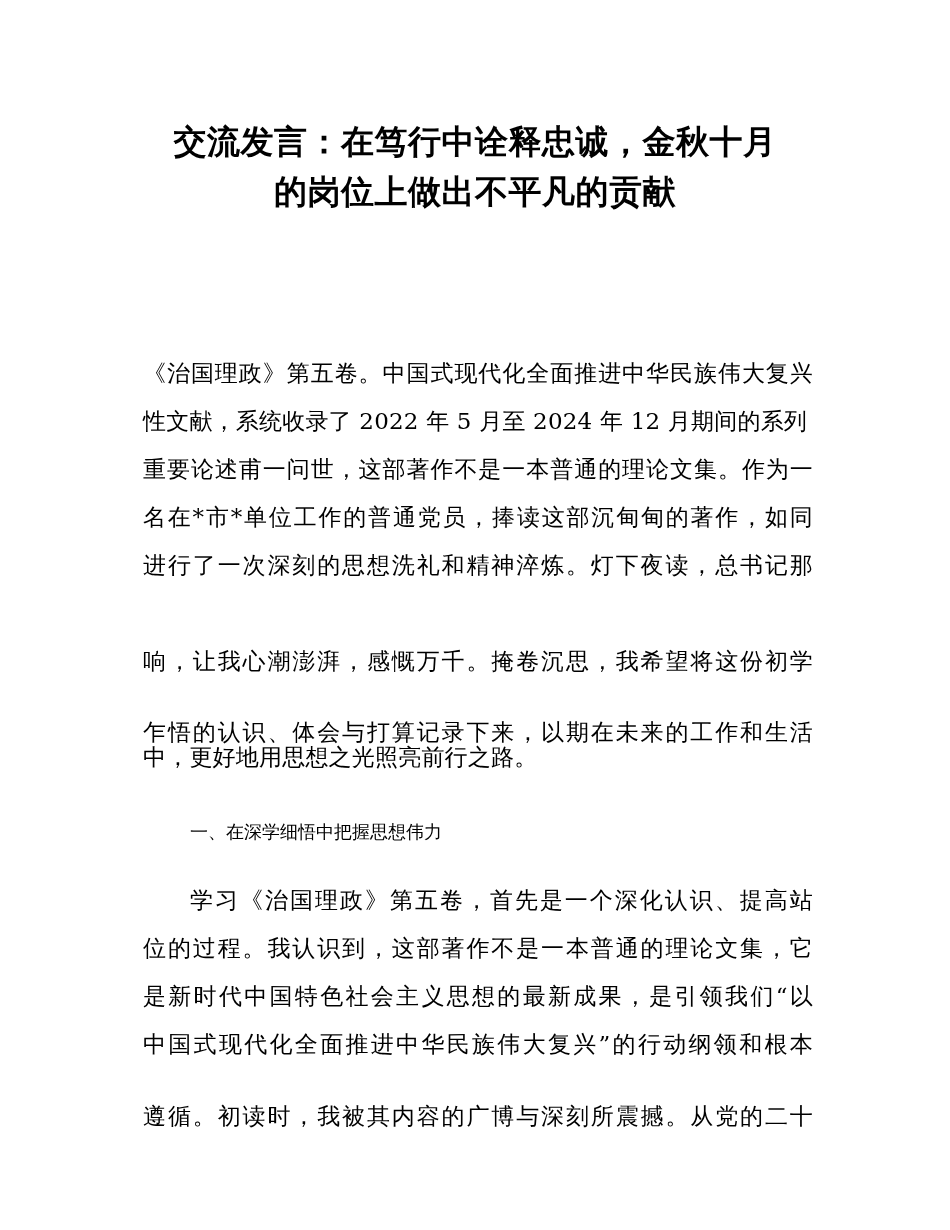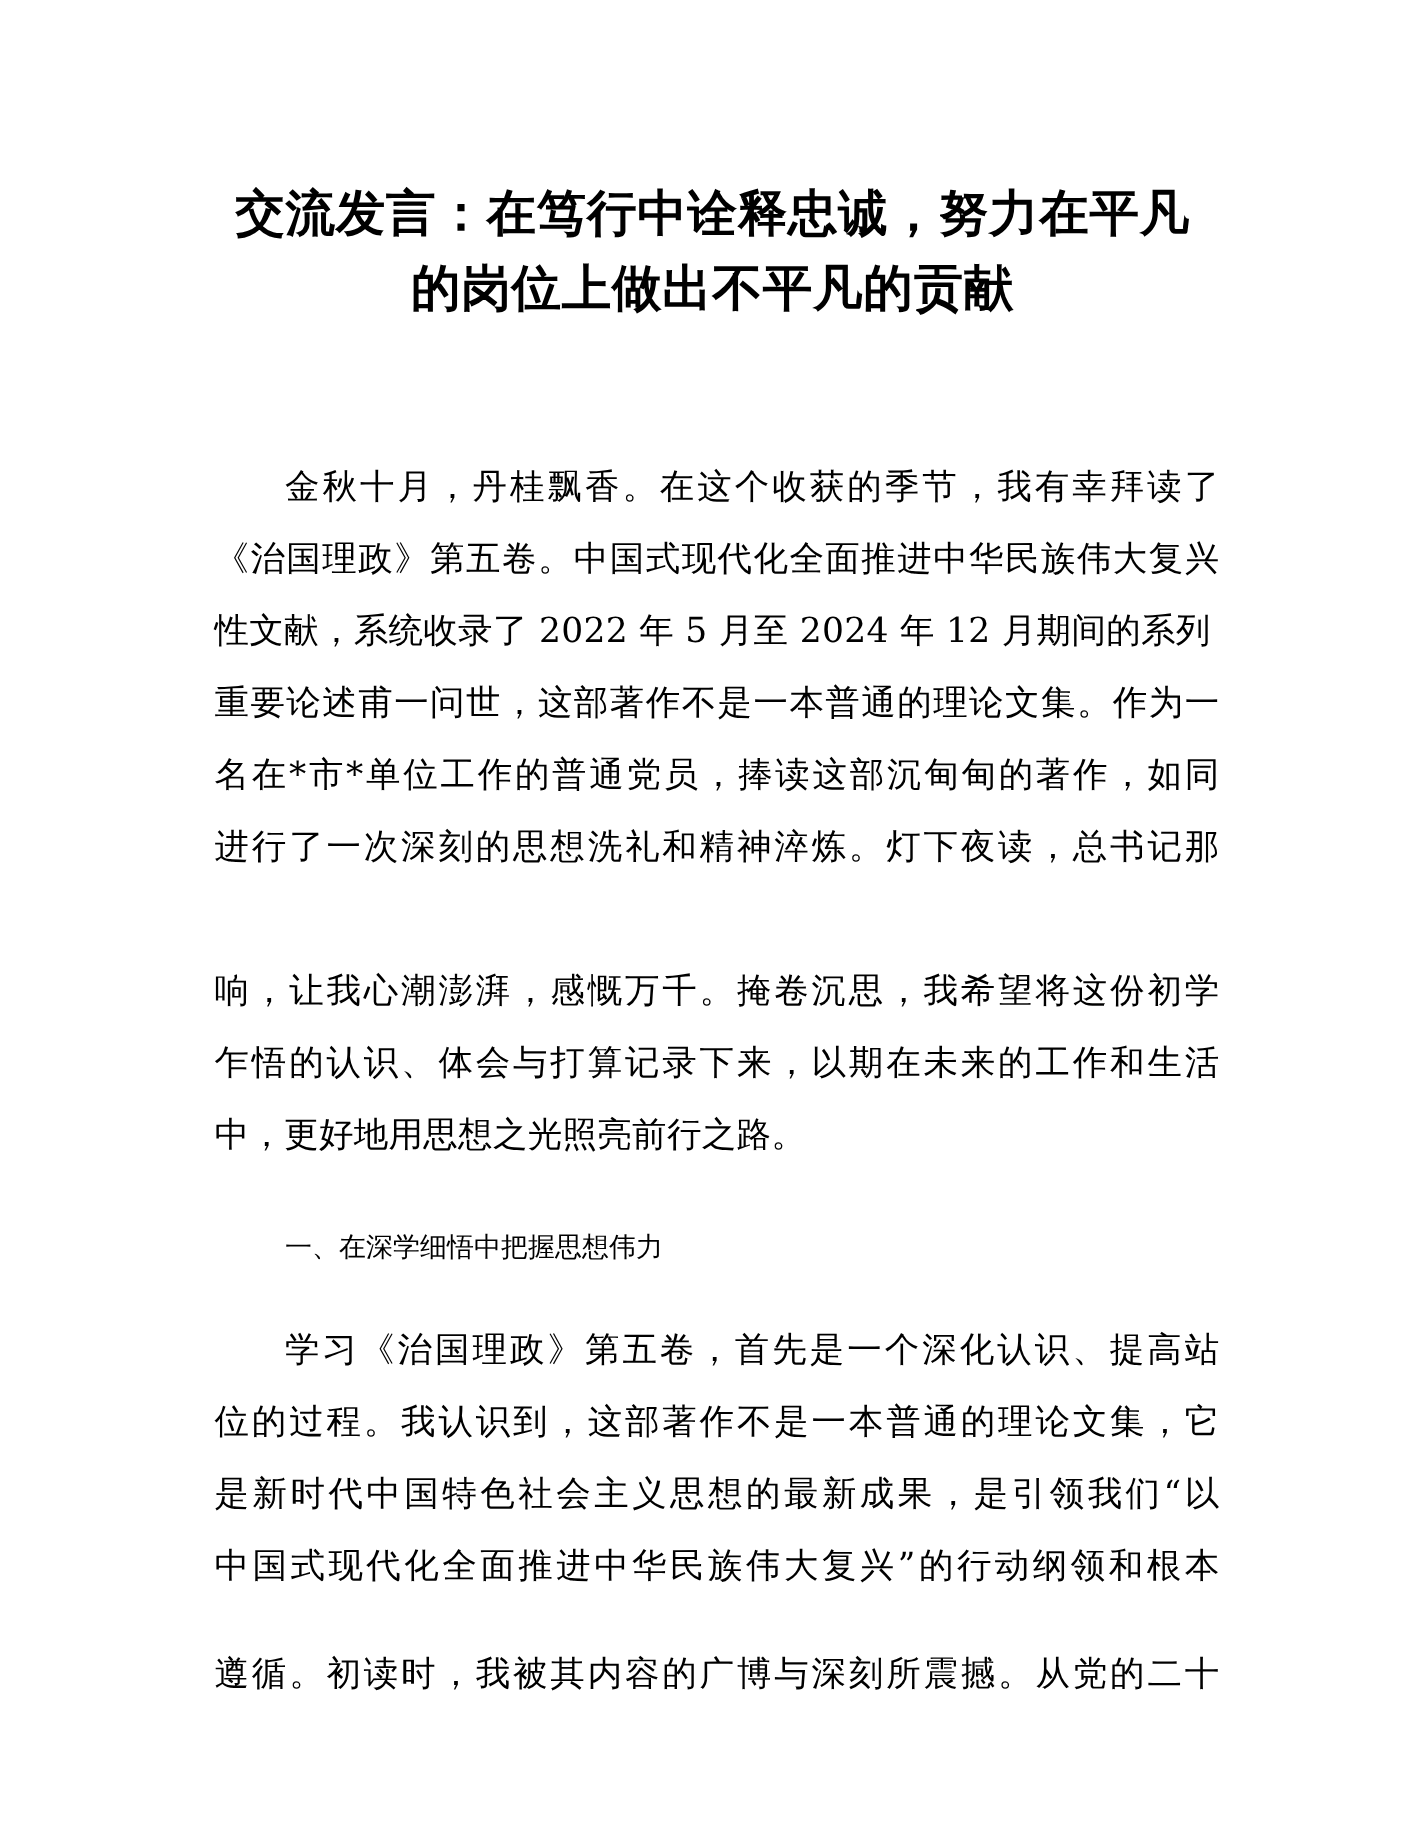--- a/index.html
+++ b/index.html
@@ -55,32 +55,31 @@
       line-height: 30px;
       white-space: nowrap;
     }
   </style>
 </head>
 <body>
 
 <div class="page">
 
   <div class="title">
-    <span class="line">交流发言：在笃行中诠释忠诚，努力在平凡</span>
+    <span class="line">交流发言：在笃行中诠释忠诚，金秋十月</span>
     <span class="line">的岗位上做出不平凡的贡献</span>
   </div>
 
-  <div class="body-line indent" style="top:310px;">金秋十月，丹桂飘香。在这个收获的季节，我有幸拜读了</div>
   <div class="body-line" style="top:358px;">《治国理政》第五卷。中国式现代化全面推进中华民族伟大复兴</div>
   <div class="body-line last" style="top:406px;">性文献，系统收录了 2022 年 5 月至 2024 年 12 月期间的系列</div>
   <div class="body-line" style="top:454px;">重要论述甫一问世，这部著作不是一本普通的理论文集。作为一</div>
   <div class="body-line" style="top:502px;">名在*市*单位工作的普通党员，捧读这部沉甸甸的著作，如同</div>
   <div class="body-line" style="top:550px;">进行了一次深刻的思想洗礼和精神淬炼。灯下夜读，总书记那</div>
   <div class="body-line" style="top:646px;">响，让我心潮澎湃，感慨万千。掩卷沉思，我希望将这份初学</div>
-  <div class="body-line" style="top:694px;">乍悟的认识、体会与打算记录下来，以期在未来的工作和生活</div>
+  <div class="body-line" style="top:717px;">乍悟的认识、体会与打算记录下来，以期在未来的工作和生活</div>
   <div class="body-line last" style="top:742px;">中，更好地用思想之光照亮前行之路。</div>
 
   <div class="heading" style="top:817px;">一、在深学细悟中把握思想伟力</div>
 
   <div class="body-line indent" style="top:885px;">学习《治国理政》第五卷，首先是一个深化认识、提高站</div>
   <div class="body-line" style="top:981px;">是新时代中国特色社会主义思想的最新成果，是引领我们“以</div>
   <div class="body-line" style="top:933px;">位的过程。我认识到，这部著作不是一本普通的理论文集，它</div>
   <div class="body-line" style="top:1029px;">中国式现代化全面推进中华民族伟大复兴”的行动纲领和根本</div>
   <div class="body-line" style="top:1101px;">遵循。初读时，我被其内容的广博与深刻所震撼。从党的二十</div>
 

